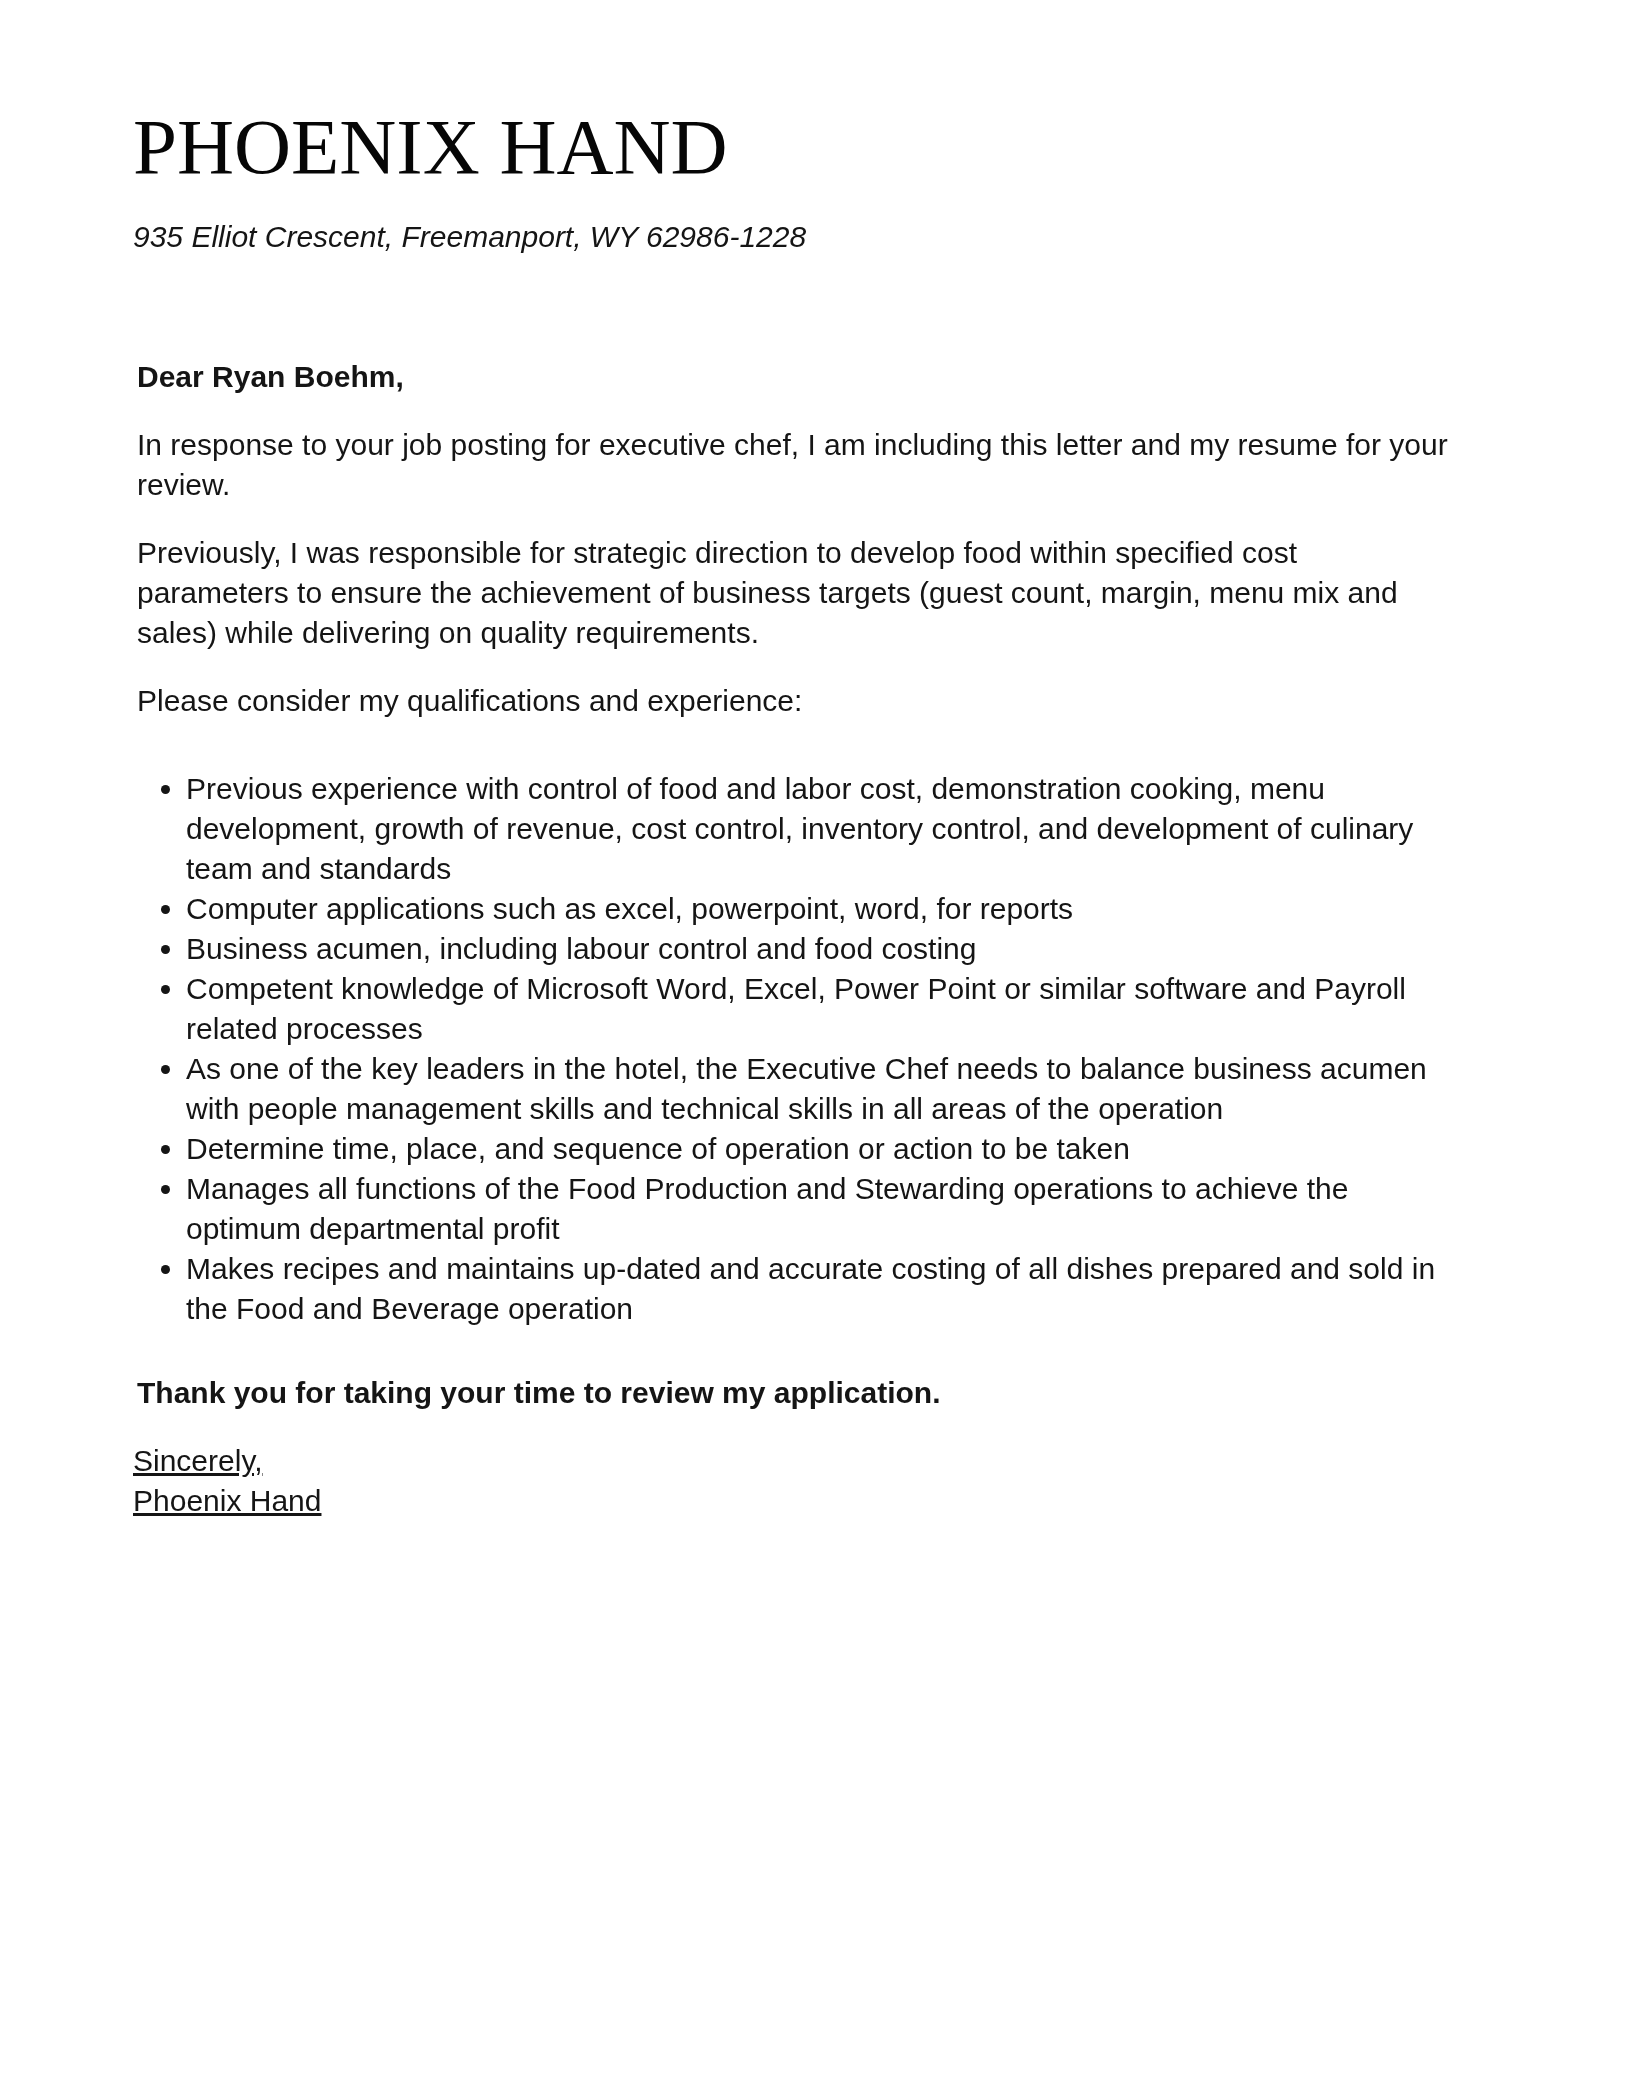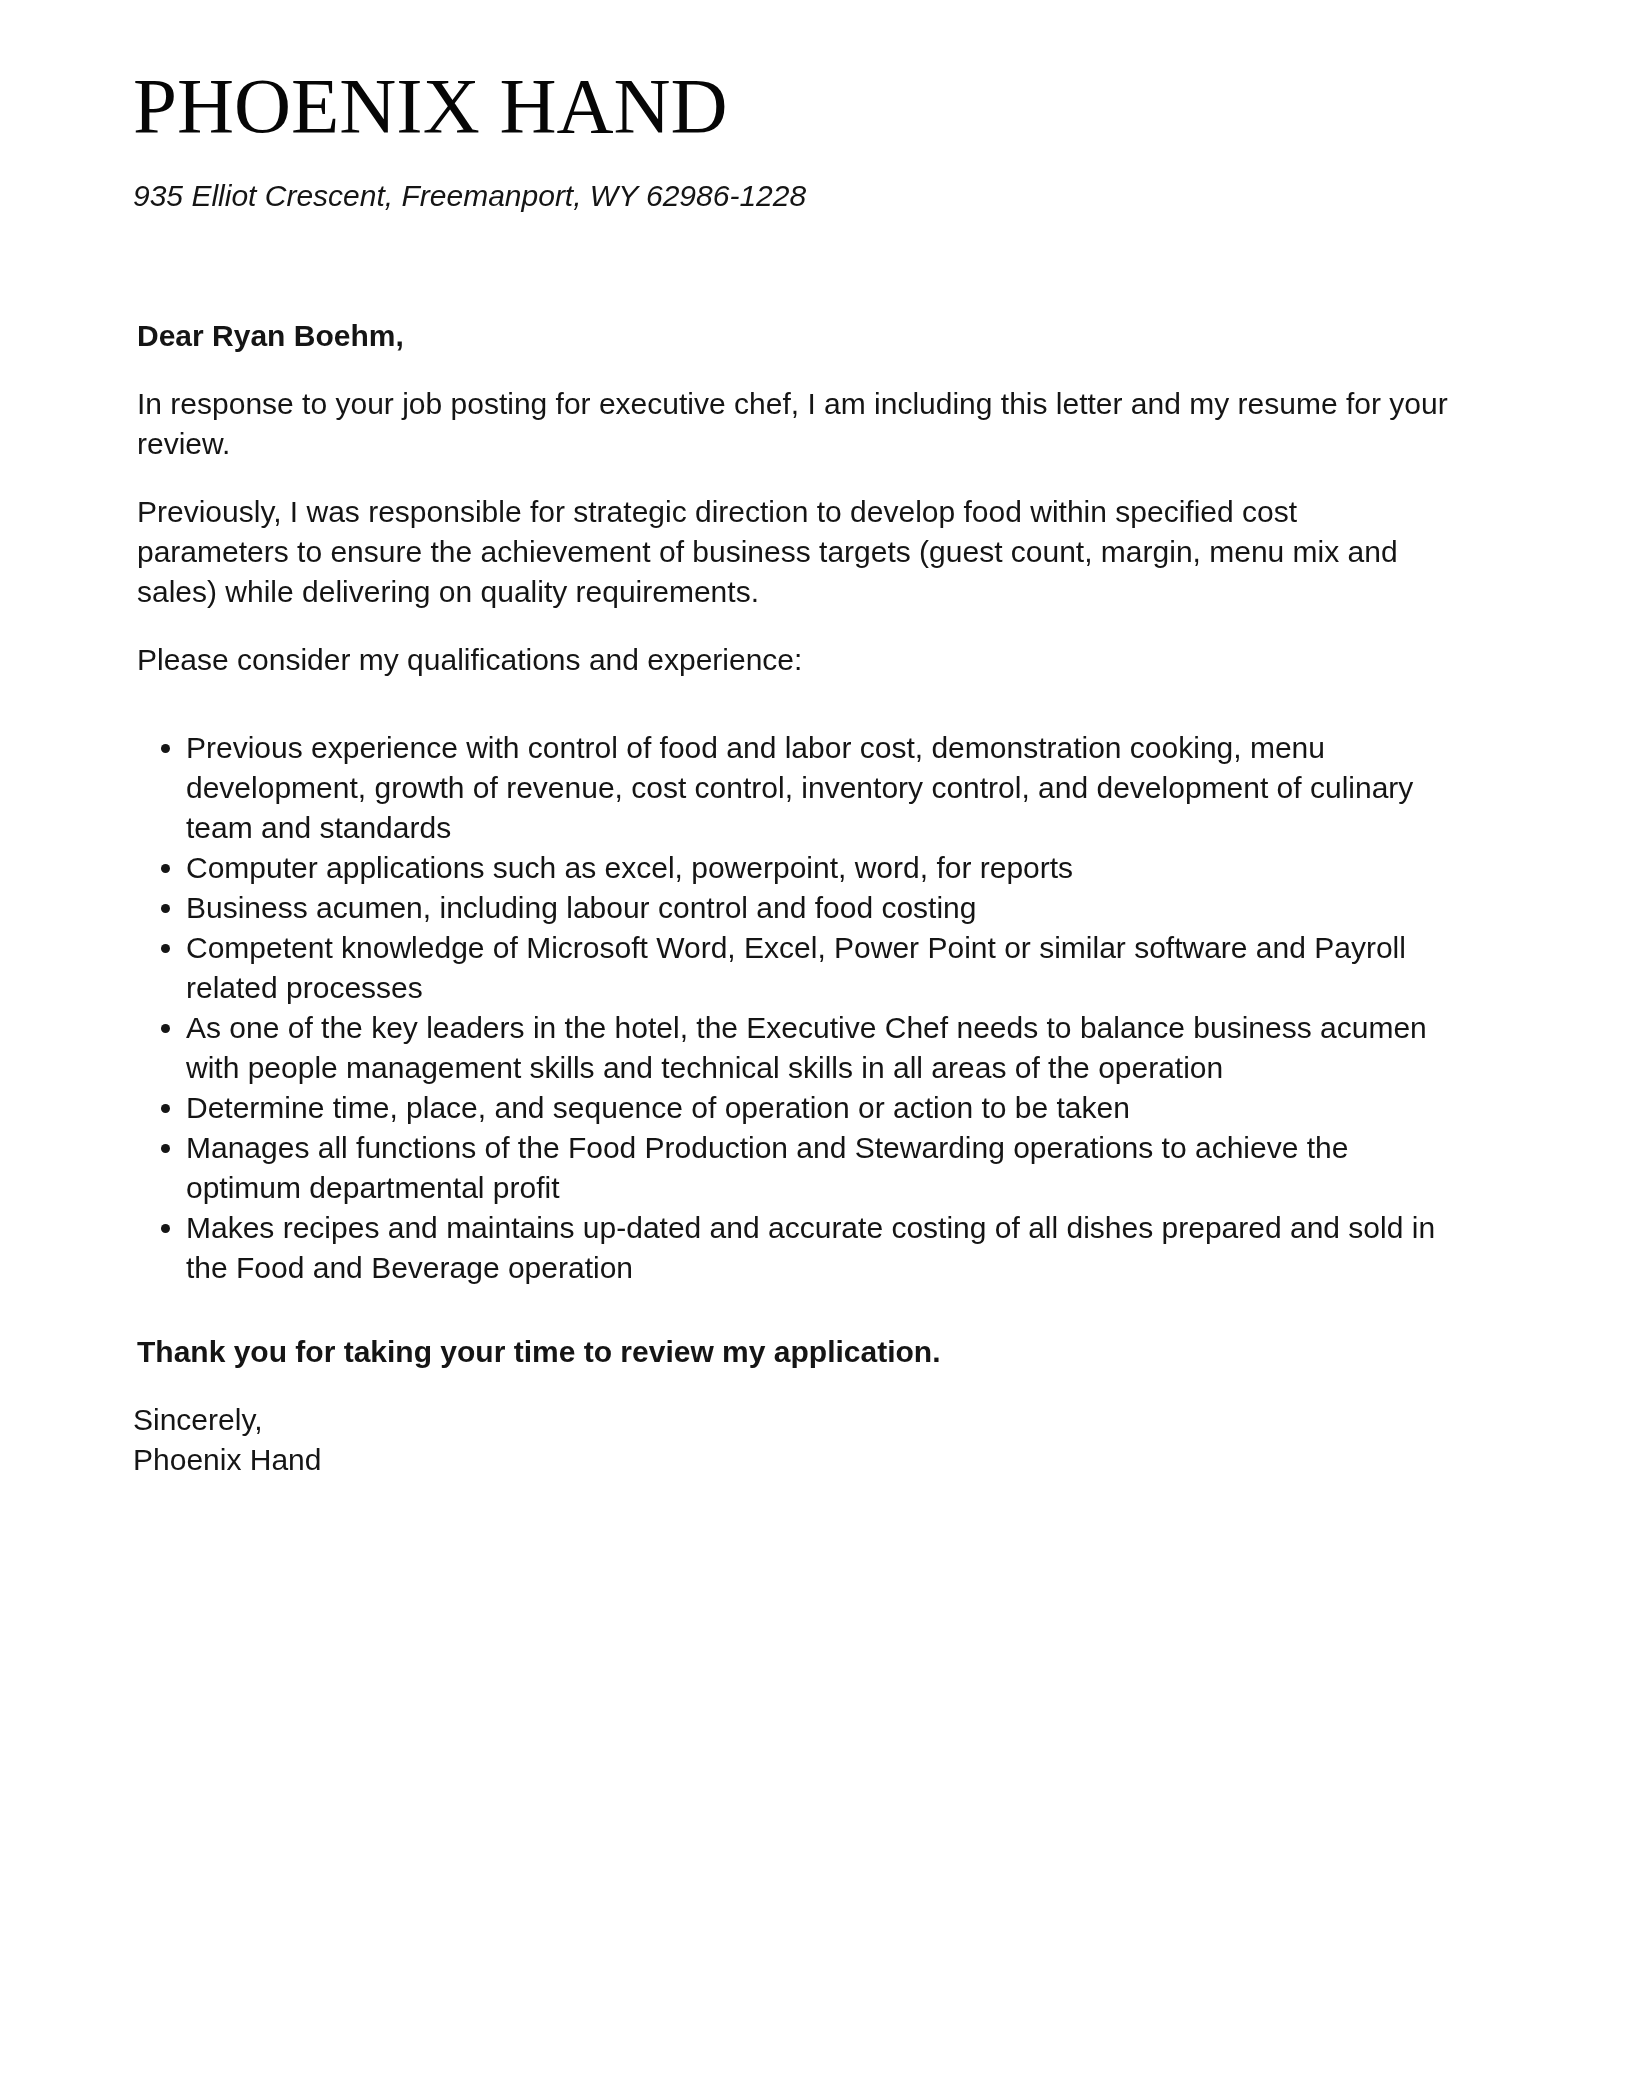--- a/index.html
+++ b/index.html
@@ -6,21 +6,21 @@
     margin: 0;
     padding: 0;
     background: #ffffff;
   }
   .page {
     position: relative;
     width: 1632px;
     height: 1864px;
     background: #ffffff;
     box-sizing: border-box;
-    padding: 59px 180px 0 133px;
+    padding: 100px 180px 0 133px;
     font-family: "Liberation Sans", sans-serif;
     font-size: 30px;
     line-height: 40px;
     color: #151515;
     overflow: hidden;
   }
   h1.author-name {
     font-family: "Liberation Serif", "DejaVu Serif", serif;
     font-weight: 400;
     font-size: 79px;
@@ -43,20 +43,21 @@
     margin: 48px 0 44px 0;
     padding: 0 0 0 53px;
     list-style: disc outside;
   }
   ul.qualifications li {
     margin: 0;
     padding: 0;
   }
   p.signoff-block {
     margin: 28px 0 0 0;
+    text-decoration: underline;
   }
 </style>
 </head>
 <body>
 
 <div class="page">
 
   <h1 class="author-name">PHOENIX HAND</h1>
 
   <p class="address">935 Elliot Crescent, Freemanport, WY 62986-1228</p>

